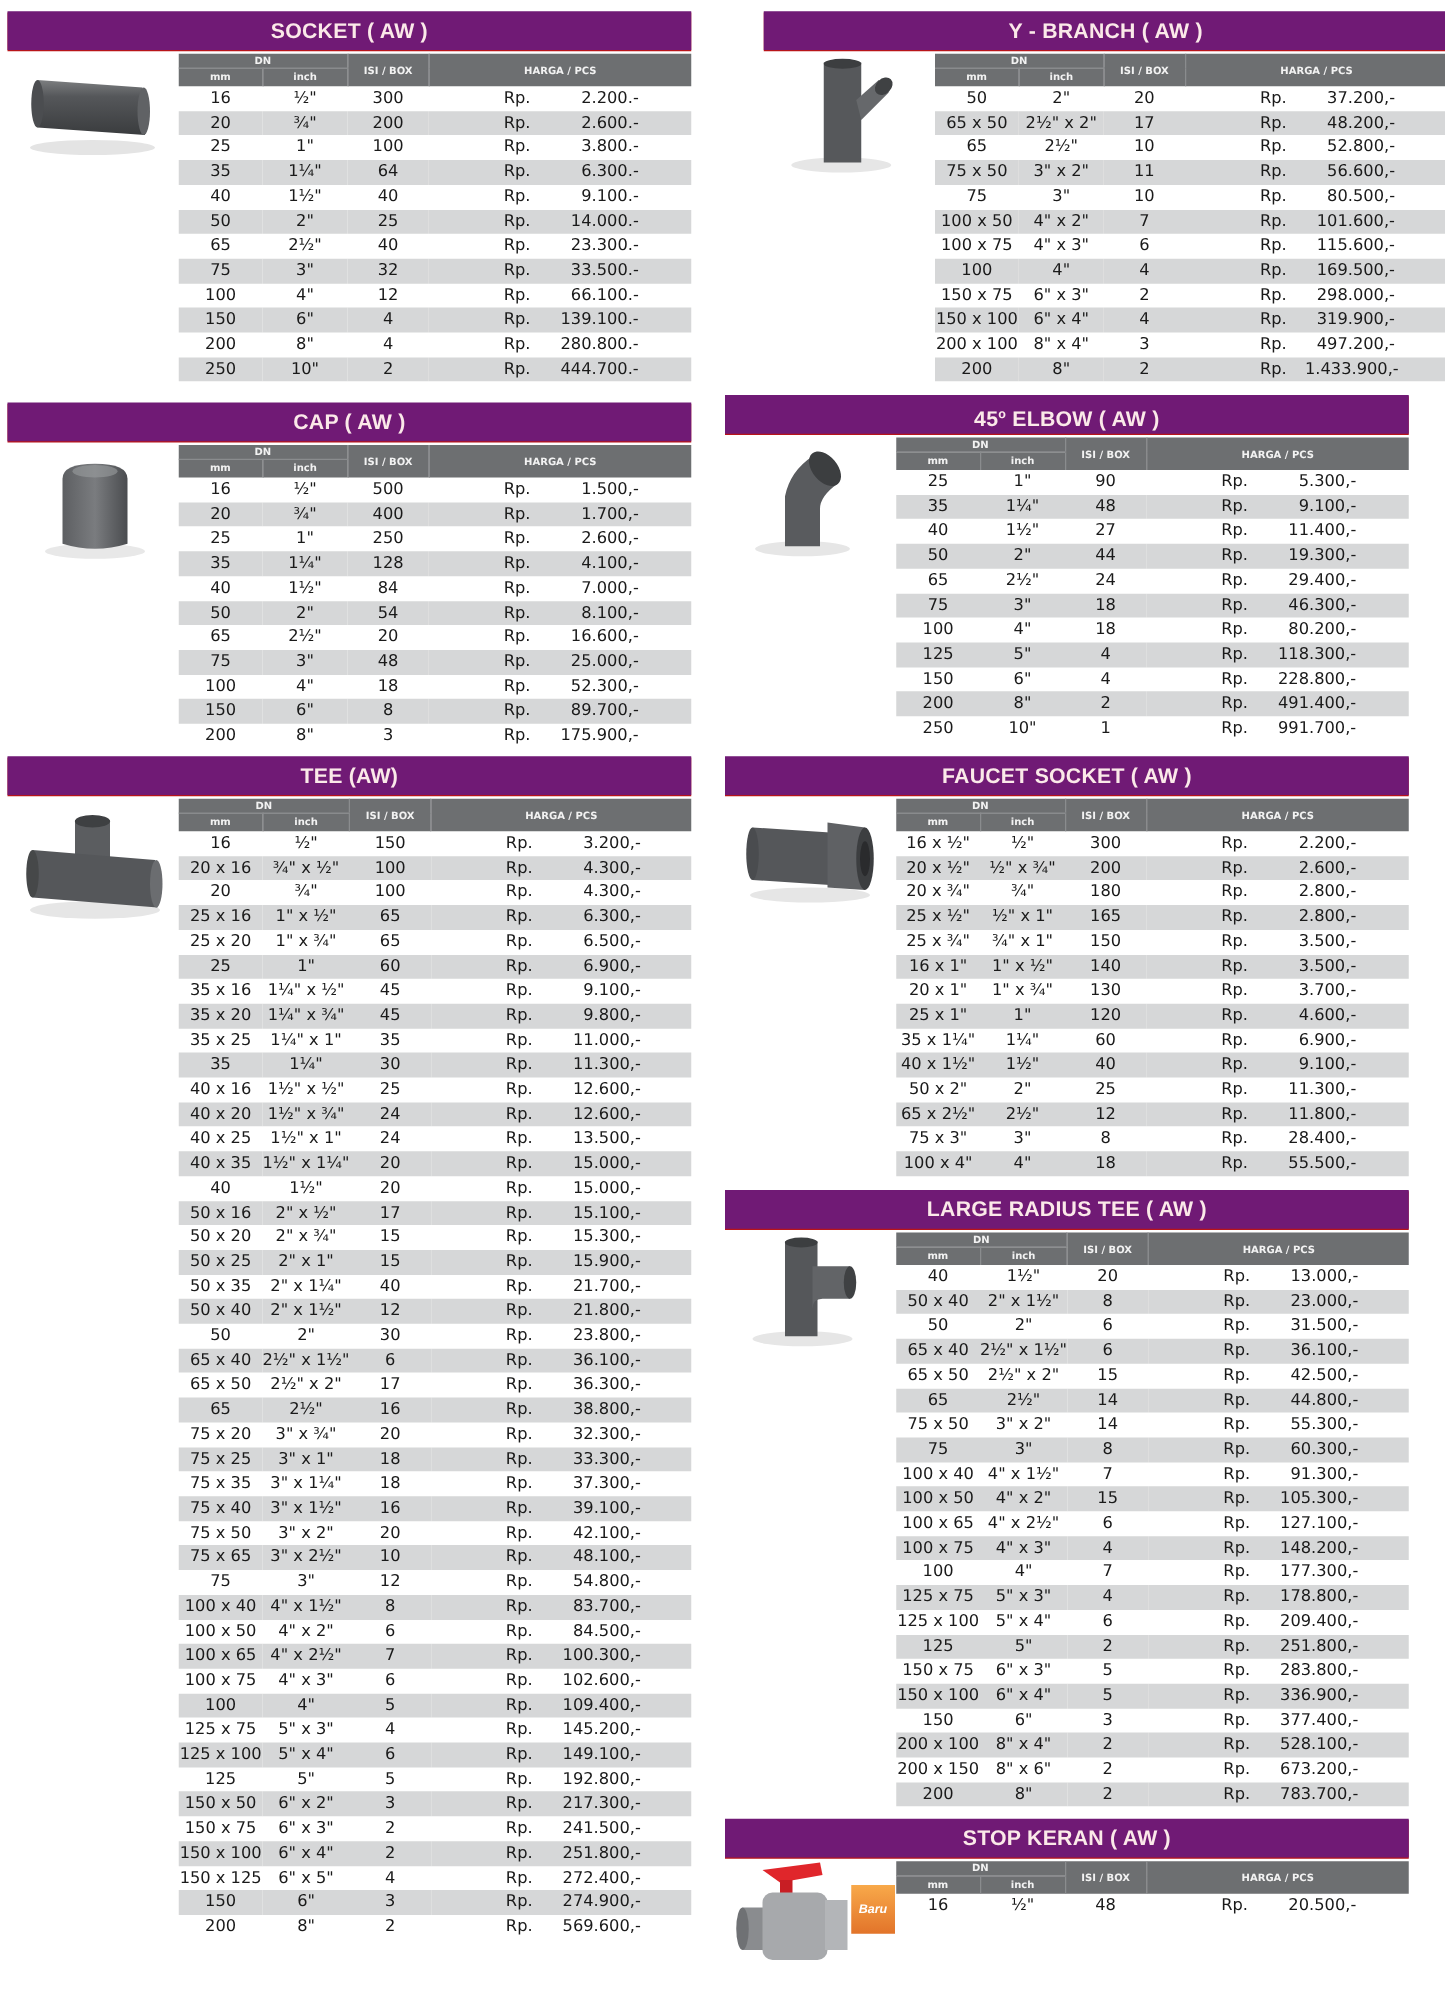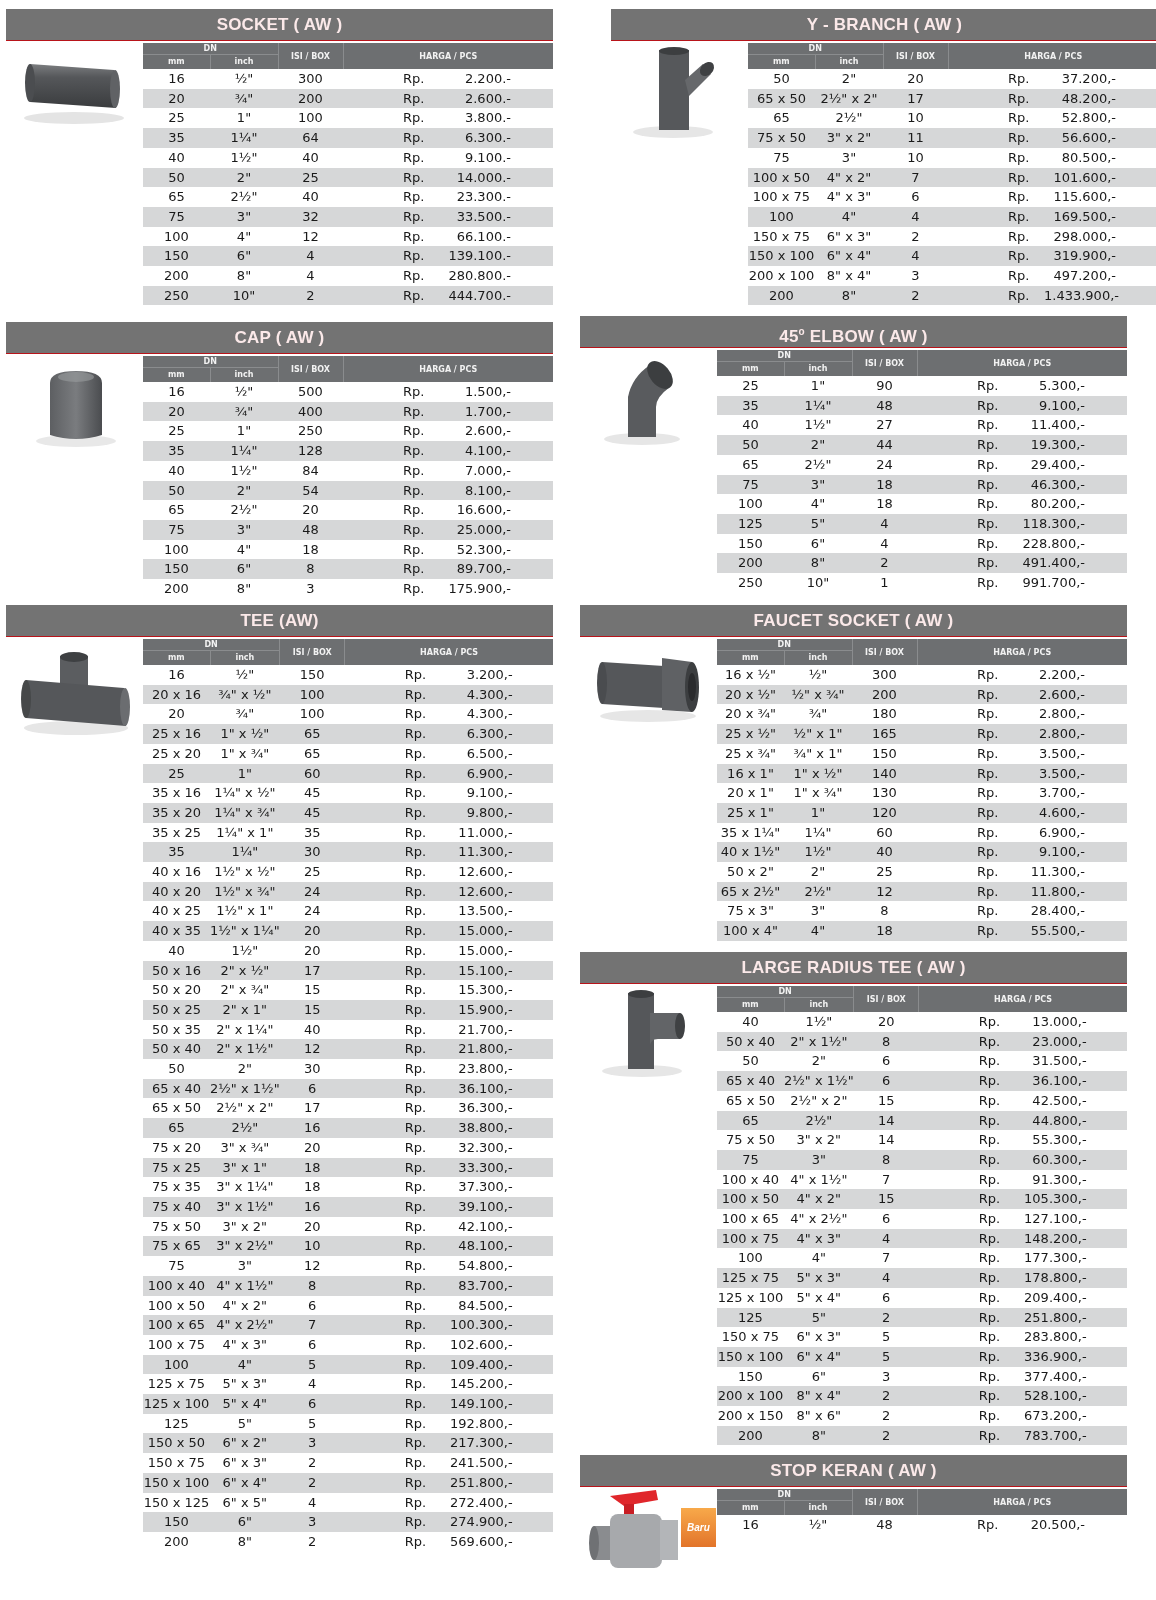--- a/index.html
+++ b/index.html
@@ -1,19 +1,19 @@
 <!DOCTYPE html>
 <html><head>
 <meta charset="utf-8">
 <style>
   html, body { margin:0; padding:0; background:#ffffff; }
   body { width:1156px; height:1600px; position:relative; overflow:hidden;
          font-family:"Liberation Sans", sans-serif; color:#1a1a1a; }
   .section { position:absolute; width:547px; }
-  .banner { height:31px; background:#737373; color:#fbe9e9; font-weight:bold;
+  .banner { height:31px; background:#701a75; color:#fbe9e9; font-weight:bold;
             font-size:17px; text-align:center; line-height:31px;
             box-shadow: 0 1px 0 #b8141a; letter-spacing:0.2px; }
   .banner sup { font-size:10px; }
   .body { position:relative; }
   .product-img { position:absolute; left:0; top:0; width:136px; height:110px; }
   table.price { position:absolute; left:137px; top:3px; width:410px;
                 border-collapse:collapse; font-family:"DejaVu Sans", sans-serif; }
   table.price th { background:#6d6f71; color:#f2f2f2; font-size:8px; font-weight:bold;
                    padding:0; height:11px; line-height:11px; }
   table.price th.dn { border-bottom:1px solid #8a8c8e;margin-top:44px; }

